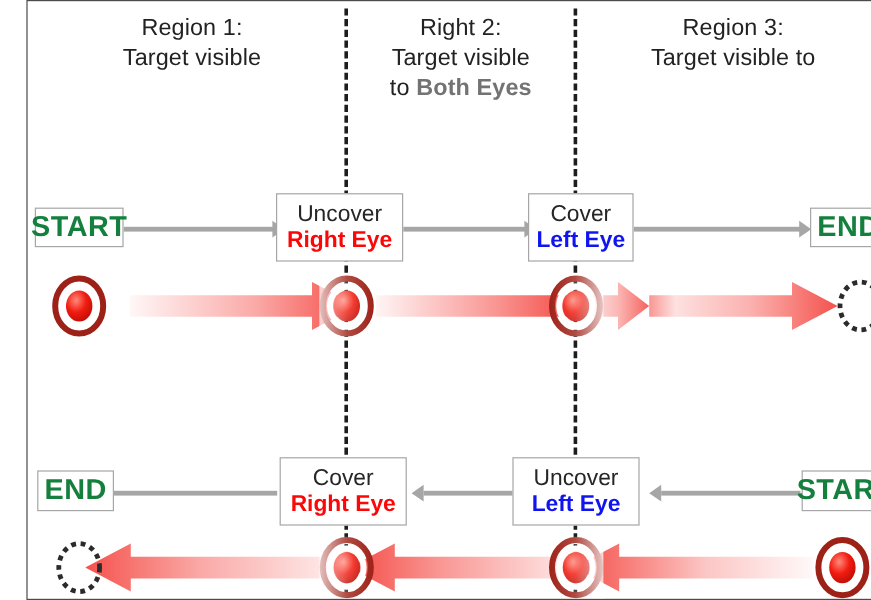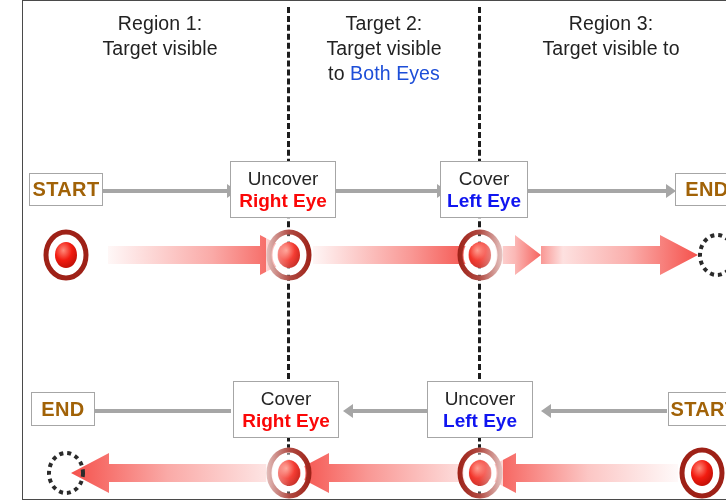--- a/index.html
+++ b/index.html
@@ -29,21 +29,21 @@
     position:absolute;
     text-align:center;
     color:#222222;
     font-size:19.5px;
     line-height:25px;
     font-weight:400;
     letter-spacing:.1px;
   }
   .region-head .ln{display:block;white-space:nowrap;}
   .em-blue{color:#1015f0;font-weight:bold;}
-  .em-purple{color:#1d4ed8;font-weight:normal;}
+  .em-purple{color:#737373;font-weight:bold;}
   .em-red{color:#fb0707;font-weight:bold;}
 
   
   .fbox{
     position:absolute;
     box-sizing:border-box;
     background:#ffffff;
     border:1px solid #a6a6a6;
     text-align:center;
     display:flex;
@@ -56,21 +56,21 @@
   .fbox .l2{font-size:19px;line-height:22px;font-weight:bold;}
   .l2.red{color:#fb0707;}
   .l2.blue{color:#1015f0;}
 
   .tbox{
     position:absolute;
     box-sizing:border-box;
     background:#ffffff;
     border:1px solid #a6a6a6;
     display:flex;align-items:center;justify-content:center;
-    font-size:20px;font-weight:bold;color:#a16207;
+    font-size:24px;font-weight:bold;color:#15803d;
     letter-spacing:.4px;
     z-index:6;
   }
 
   
   .conn{position:absolute;height:4px;background:#a6a6a6;z-index:4;}
   .conn-head{
     position:absolute;width:0;height:0;z-index:4;
     border-top:7px solid transparent;
     border-bottom:7px solid transparent;
@@ -93,21 +93,21 @@
 
   <div class="divider" style="left:264px;"></div>
   <div class="divider" style="left:455px;"></div>
 
   <div class="region-head" style="left:18px;top:10px;width:238px;">
     <span class="ln">Region 1:</span>
     <span class="ln">Target visible</span>
   </div>
 
   <div class="region-head" style="left:272px;top:10px;width:178px;">
-    <span class="ln">Target 2:</span>
+    <span class="ln">Right 2:</span>
     <span class="ln">Target visible</span>
     <span class="ln"><span>to </span><span class="em-purple">Both Eyes</span><span></span></span>
   </div>
 
   <div class="region-head" style="left:463px;top:10px;width:250px;">
     <span class="ln">Region 3:</span>
     <span class="ln">Target visible to</span>
   </div>
 
   <div class="conn" style="left:80px;top:188px;width:126px;"></div>

